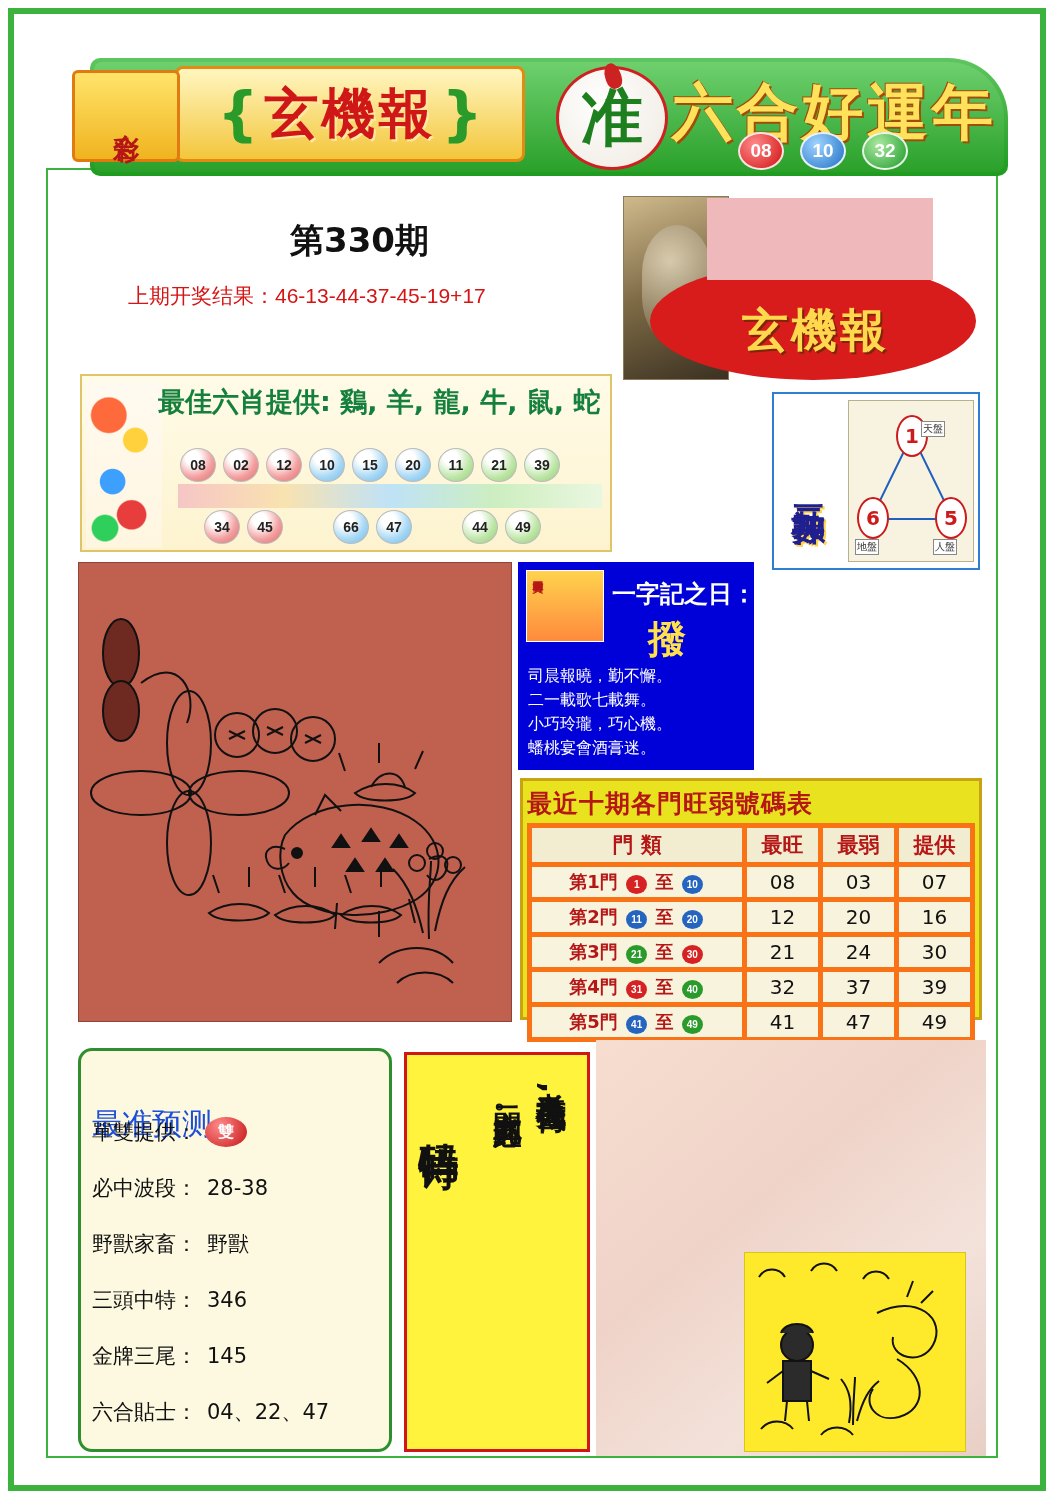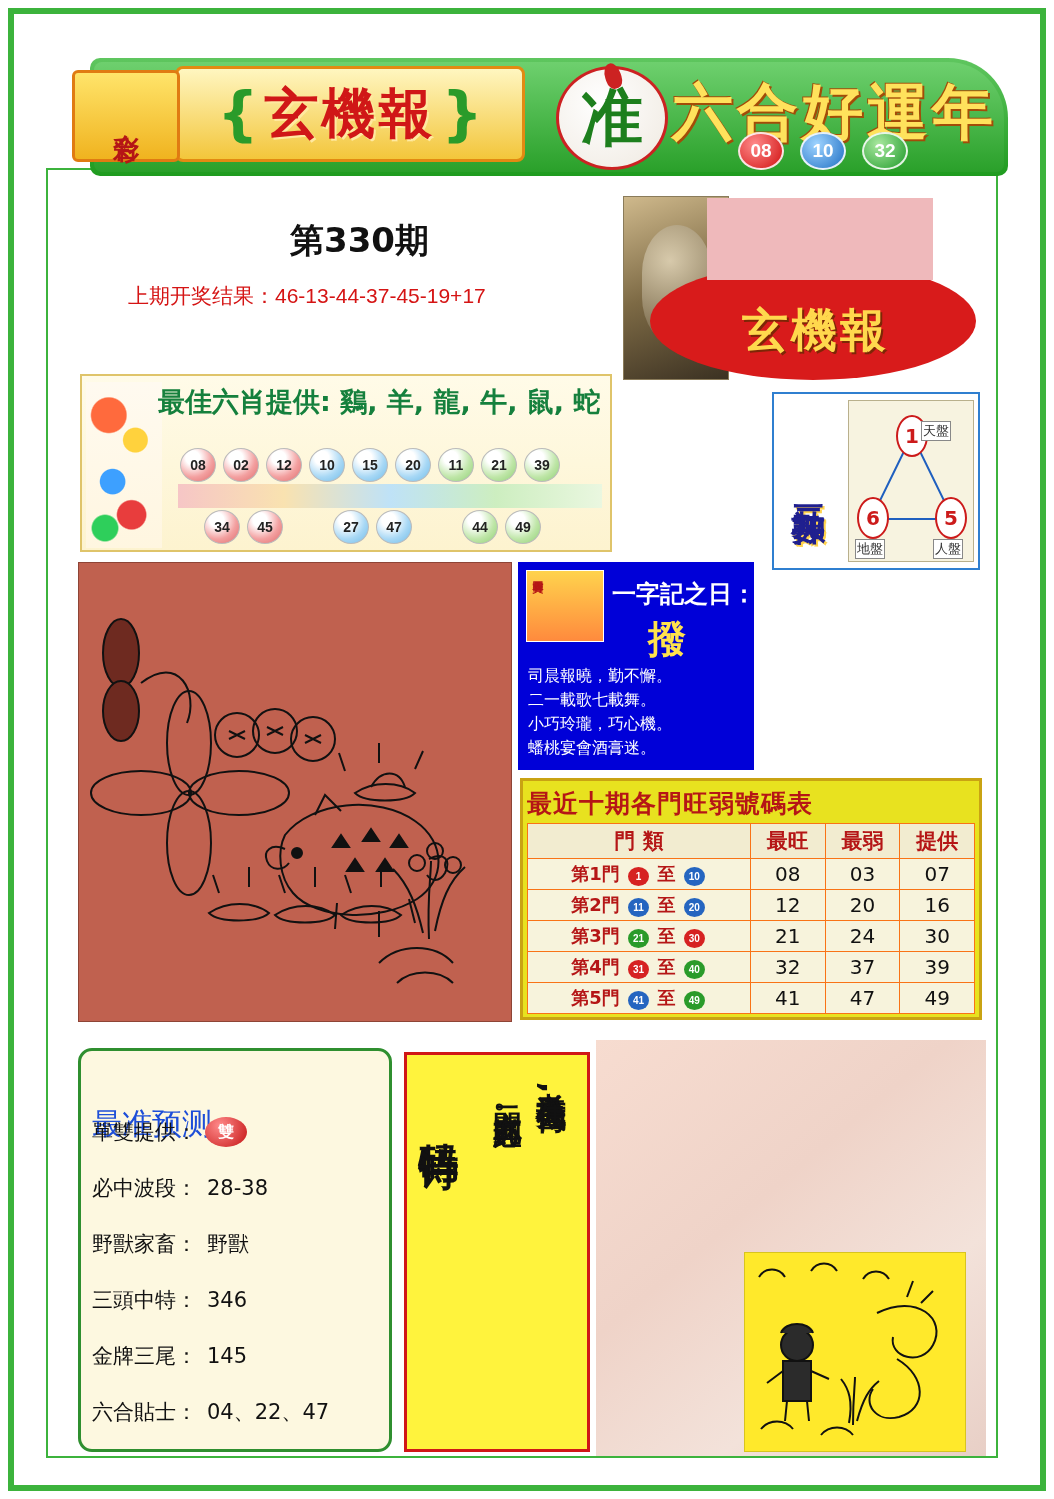--- a/index.html
+++ b/index.html
@@ -277,21 +277,21 @@
     width: 32px; height: 42px;
     border-radius: 50%;
     background: #ffffff;
     border: 2px solid #cc1b1b;
     display: flex; align-items: center; justify-content: center;
     font-size: 20px; font-weight: bold; color: #cc1b1b;
     font-family: "DejaVu Sans", sans-serif;
   }
   .sy-tag {
     position: absolute;
-    font-size: 13px; color: #333;
+    font-size: 10px; color: #333;
     font-family: "DejaVu Sans", sans-serif;
     border: 1px solid #888;
     padding: 0 1px;
     background:#fff;
   }
 
   
   .illus {
     position: absolute;
     left: 78px; top: 562px;
@@ -352,21 +352,21 @@
     letter-spacing: 1px;
     padding: 2px 0 3px;
   }
   table.main {
     width: 100%;
     border-collapse: collapse;
     background: #f7f3dc;
     font-family: "DejaVu Sans", sans-serif;
   }
   table.main th, table.main td {
-    border: 1px solid #f97316;
+    border: 5px solid #f97316;
     text-align: center;
     font-size: 20px;
     padding: 3px 2px;
     color: #111;
   }
   table.main th {
     color: #b51616;
     font-size: 21px;
     font-weight: bold;
     background: #f2ecd0;
@@ -506,21 +506,21 @@
   <div class="nb blue">15</div>
   <div class="nb blue">20</div>
   <div class="nb green">11</div>
   <div class="nb green">21</div>
   <div class="nb green">39</div>
 </div>
 <div class="ball-row r2">
   <div class="nb red">34</div>
   <div class="nb red">45</div>
   <div class="nb spacer"></div>
-  <div class="nb blue">27</div>
+  <div class="nb blue">66</div>
   <div class="nb blue">47</div>
   <div class="nb spacer"></div>
   <div class="nb green">44</div>
   <div class="nb green">49</div>
 </div>
 
 <div class="sanyuan"></div>
 <div class="sanyuan-label">
   <span>三元神數</span>
 </div>

